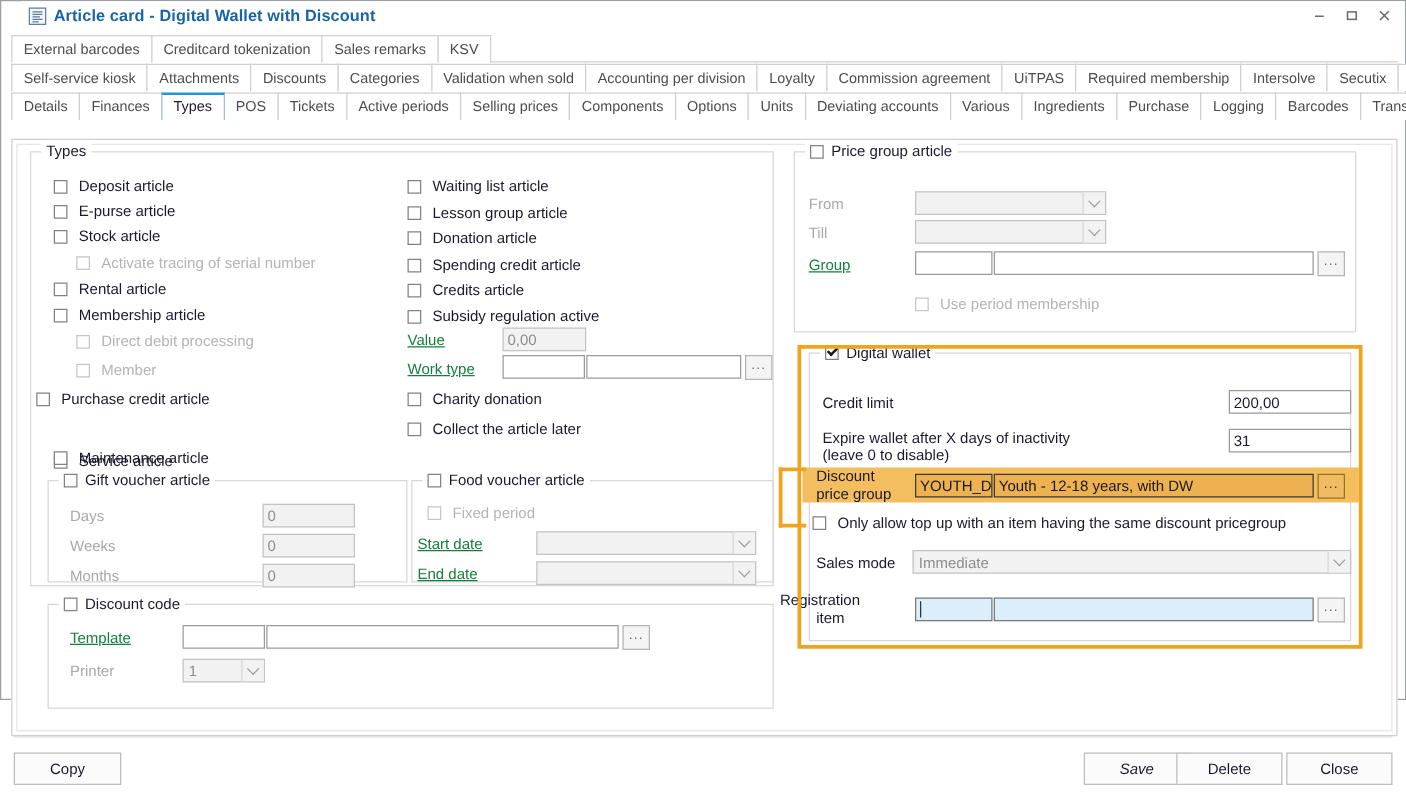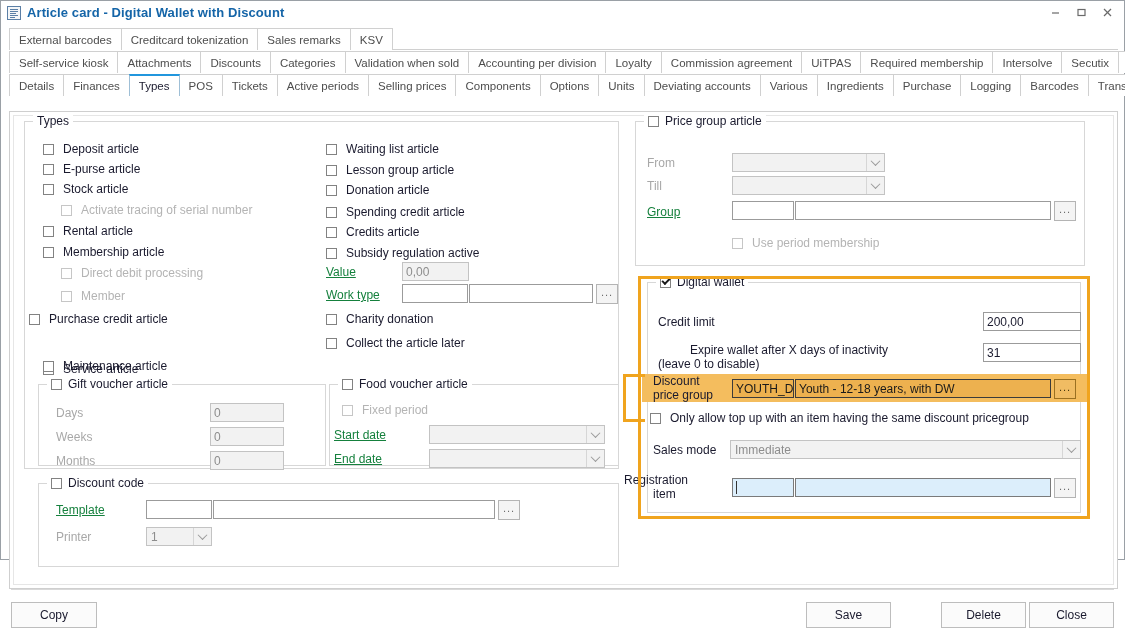--- a/index.html
+++ b/index.html
@@ -8,21 +8,21 @@
     width:1125px; height:635px;
     font-family:"Liberation Sans", sans-serif;
     font-size:12px;
     color:#1a1a2e;
     background:#ffffff;
     overflow:hidden;
   }
 
   
   .window { position:relative; width:1125px; height:560px; background:#ffffff;
-            border:1px solid #9aa0a6; }
+            border:1px solid #9aa0a6;padding-left:16px; }
   .titlebar { height:23px; display:flex; align-items:center;
               padding:0 4px; background:#ffffff; }
   .titlebar-icon { width:14px; height:14px; margin:0 6px 0 2px; position:relative;
                    background:#f4f6f8; border:1px solid #5b7fa6; flex:0 0 auto; }
   .titlebar-icon i { position:absolute; left:2px; height:1px; background:#5b7fa6; display:block; }
   .titlebar-icon i:nth-child(1){ top:2px; width:8px;}
   .titlebar-icon i:nth-child(2){ top:4px; width:8px;}
   .titlebar-icon i:nth-child(3){ top:6px; width:6px;}
   .titlebar-icon i:nth-child(4){ top:8px; width:8px;}
   .titlebar-icon i:nth-child(5){ top:10px; width:5px;}
@@ -373,21 +373,21 @@
     <div class="gbox" style="left:637px; top:170px; width:434px; height:231px;">
       <div class="legend">
         <span class="cb checked"></span>
         <span>Digital wallet</span>
       </div>
     </div>
 
     <div class="lab" style="left:648px; top:203px;">Credit limit</div>
     <div class="fld" style="left:973px; top:200px; width:98px;">200,00</div>
 
-    <div class="lab" style="left:648px; top:231px;margin-left:32px;">Expire wallet after X days of inactivity</div>
+    <div class="lab" style="left:648px; top:231px;">Expire wallet after X days of inactivity</div>
     <div class="lab" style="left:648px; top:245px;">(leave 0 to disable)</div>
     <div class="fld" style="left:973px; top:231px; width:98px;">31</div>
 
     <div class="lab" style="left:643px; top:262px; z-index:3;">Discount</div>
     <div class="lab" style="left:643px; top:276px; z-index:3;">price group</div>
     <div class="fld amber" style="left:722px; top:267px; width:62px; z-index:3; overflow:hidden;">YOUTH_DW</div>
     <div class="fld amber" style="left:785px; top:267px; width:256px; z-index:3;">Youth - 12-18 years, with DW</div>
     <div class="ellbtn amber" style="left:1044px; top:267px; z-index:3;">...</div>
 
     <div class="cbrow" style="left:640px; top:299px;">
@@ -412,18 +412,18 @@
     <div class="ellbtn" style="left:1044px; top:366px;">...</div>
 
     <div class="hl-rect" style="left:628px; top:164px; width:452px; height:243px;"></div>
 
     <div class="hl-tab" style="left:613px; top:262px; width:22px; height:48px;"></div>
   </div>
 
   <div class="sep"></div>
   <div class="btnbar">
     <div class="btn" style="left:10px; top:9px; width:86px;">Copy</div>
-    <div class="btn" style="left:805px; top:9px; width:85px;">Save</div>
+    <div class="btn" style="left:866px; top:9px; width:85px;font-style:italic;">Save</div>
     <div class="btn" style="left:940px; top:9px; width:85px;">Delete</div>
     <div class="btn" style="left:1028px; top:9px; width:85px;">Close</div>
   </div>
 
 </div>
 
 </body></html>

